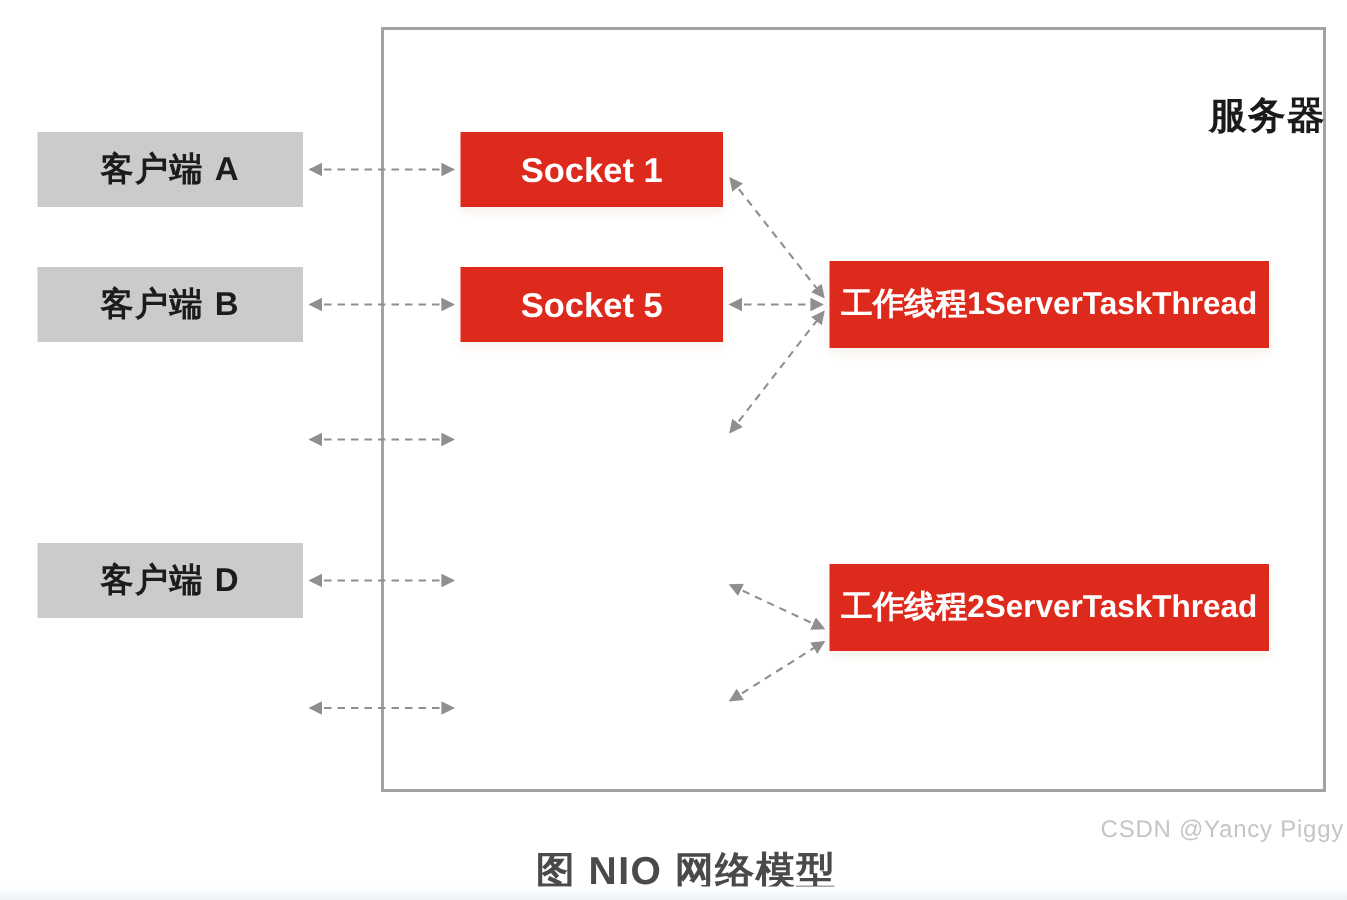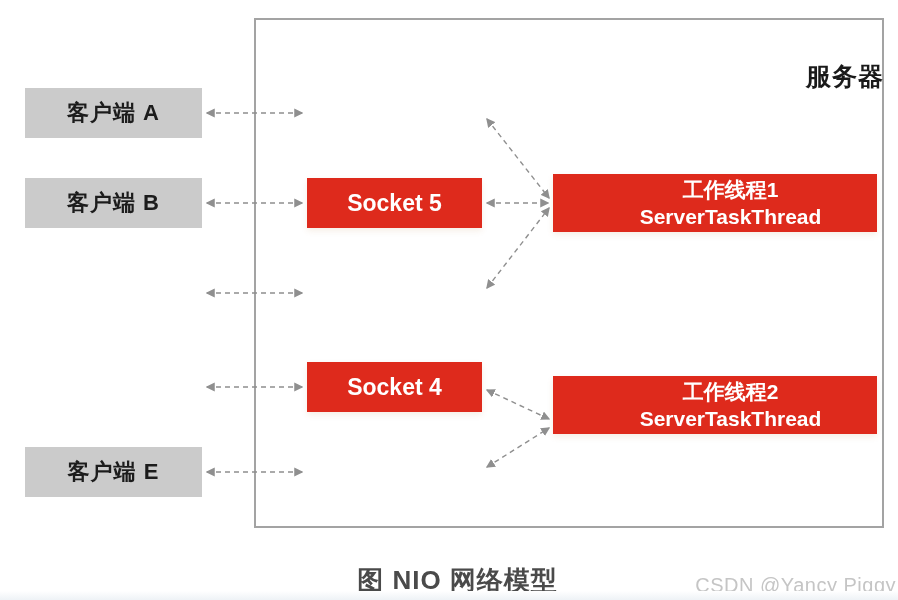--- a/index.html
+++ b/index.html
@@ -58,69 +58,66 @@
     box-shadow: 0 3px 6px rgba(180,120,60,0.12);
   }
   .worker-box {
     left: 553px;
     width: 293px; height: 58px;
     background: #de2a1c;
     color: #ffffff;
     font-size: 21px;
     font-weight: 700;
     line-height: 1.3;
-    flex-direction: column;
     box-shadow: 0 3px 6px rgba(180,120,60,0.12);
-    padding-left: 31px;
   }
   .overlay {
     position: absolute;
     left: 0; top: 0;
     width: 898px; height: 600px;
     pointer-events: none;
   }
   .caption {
     position: absolute;
     left: 0; top: 563px;
     width: 915px;
     text-align: center;
     font-size: 26px;
     font-weight: 700;
     color: #4a4a4a;
     letter-spacing: 1px;
   }
   .watermark {
     position: absolute;
-    right: 2px; top: 574px;
-    font-size: 20px;
+    right: 2px; top: 545px;
+    font-size: 16px;
     color: #c5c5c5;
     letter-spacing: 0.5px;
-    text-decoration: underline;
   }
   .bottom-strip {
     position: absolute;
     left: 0; bottom: 0;
     width: 898px; height: 9px;
     background: linear-gradient(#ffffff, #eef2f6);
   }
 </style>
 </head>
 <body>
 
 <div class="canvas">
 
   <div class="server-frame"></div>
   <div class="server-title">服务器</div>
 
   <div class="box client-box" style="top:178px">客户端 B</div>
   <div class="box client-box" style="top:88px">客户端 A</div>
-  <div class="box client-box" style="top:447px">客户端 E</div>
+  <div class="box client-box" style="top:362px">客户端 D</div>
 
+  <div class="box socket-box" style="top:88px">Socket 1</div>
   <div class="box socket-box" style="top:178px">Socket 5</div>
-  <div class="box socket-box" style="top:362px">Socket 4</div>
 
   <div class="box worker-box" style="top:174px">
     <div>工作线程1</div>
     <div>ServerTaskThread</div>
   </div>
   <div class="box worker-box" style="top:376px">
     <div>工作线程2</div>
     <div>ServerTaskThread</div>
   </div>
 

